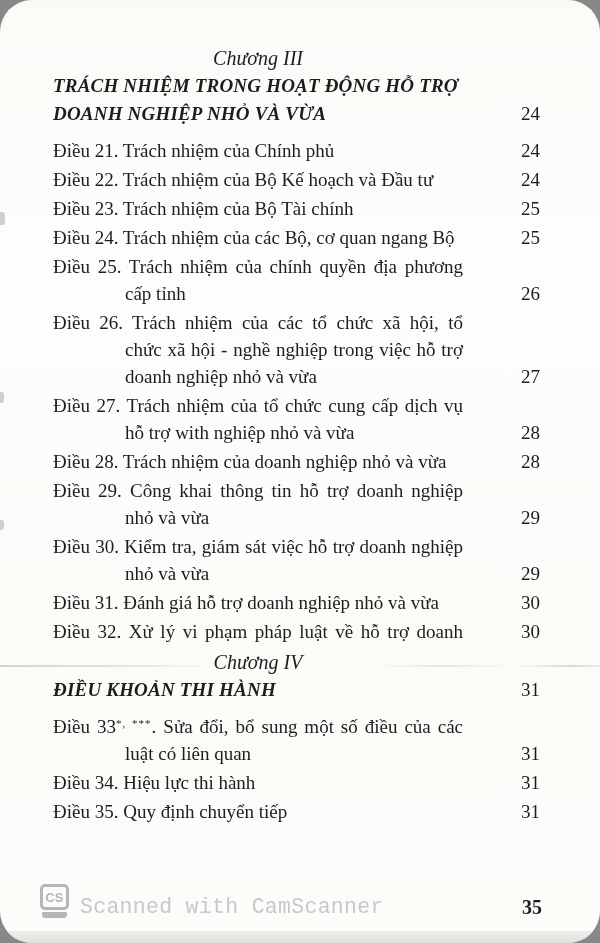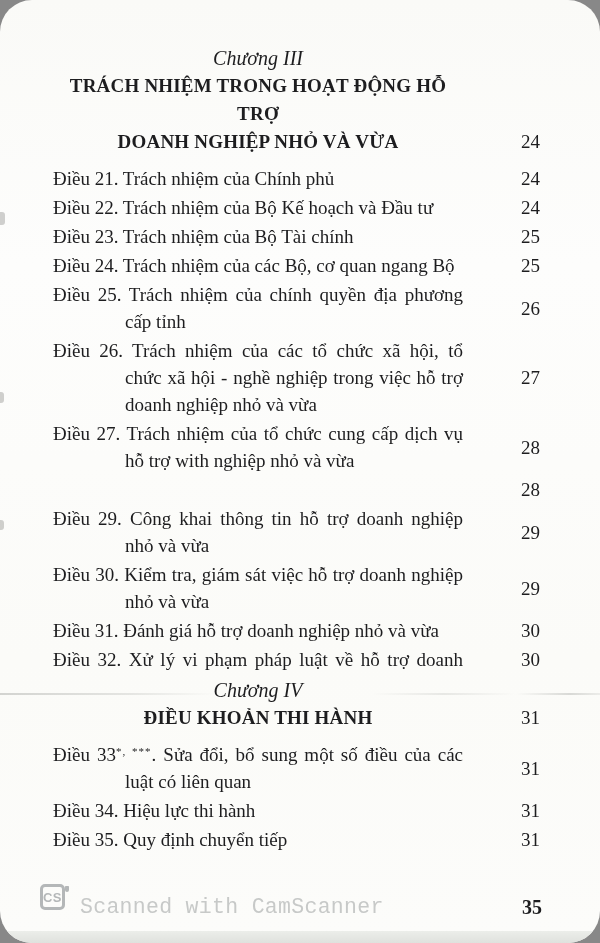--- a/index.html
+++ b/index.html
@@ -3,43 +3,43 @@
 <meta charset="utf-8">
 <style>
   html,body{margin:0;padding:0;background:#888;}
   .page{
     position:relative;width:600px;height:943px;overflow:hidden;
     background:linear-gradient(180deg,#fafaf7 0%,#fdfdfc 28%,#fbfbf8 70%,#fcfcfa 100%);
     font-family:"Liberation Serif", serif;color:#1d1d1f;margin:0 auto;border-radius:32px;
   }
   .content{position:absolute;top:44px;left:53px;right:60px;}
   .chapter-label{width:410px;text-align:center;font-style:italic;font-size:20px;line-height:28px;}
-  .title-line{width:410px;text-align:center;font-weight:bold;font-size:19px;line-height:28px;letter-spacing:.2px;}
+  .title-line{width:410px;text-align:left;font-weight:bold;font-size:19px;line-height:28px;letter-spacing:.2px;font-style:italic;}
   .title-row{display:flex;align-items:flex-end;line-height:28px;}
   .title-row .pg{flex:1;text-align:right;font-size:19px;}
   .entries{margin-top:9px;}
-  .toc-row{display:flex;align-items:center;margin-bottom:2px;}
+  .toc-row{display:flex;align-items:flex-end;margin-bottom:2px;}
   .entry-text{width:410px;font-size:19px;line-height:27px;}
   .entry-line{min-height:27px;}
   .entry-line.just{text-align:justify;text-align-last:justify;}
   .entry-line.cont{padding-left:72px;}
   .entry-page{flex:1;text-align:right;font-size:19px;line-height:27px;white-space:nowrap;}
   .it{}
   sup.mark{font-size:11px;line-height:0;vertical-align:6px;letter-spacing:1px;}
   .ch4wrap{position:relative;margin-top:3px;}
   .crease{
     position:absolute;left:-53px;right:-60px;bottom:9px;height:2px;pointer-events:none;
     background:linear-gradient(to right,
       rgba(150,152,148,.40) 0%, rgba(150,152,148,.22) 22%, rgba(150,152,148,0) 36%,
       rgba(150,152,148,0) 62%, rgba(150,152,148,.20) 74%, rgba(150,152,148,0) 86%,
       rgba(150,152,148,.35) 95%, rgba(150,152,148,.15) 100%);
   }
   .smudge{position:absolute;left:0;background:#5a5a55;opacity:.28;border-radius:0 3px 3px 0;}
   .footer{position:absolute;left:0;right:0;top:884px;height:46px;display:flex;align-items:center;padding:0 58px 0 20px;box-sizing:border-box;}
-  .cs-icon{width:29px;height:46px;display:flex;flex-direction:row;padding-left:20px;}
+  .cs-icon{width:29px;height:46px;display:flex;flex-direction:column;padding-left:20px;}
   .cs-box{
     box-sizing:border-box;width:29px;height:26px;border:3px solid #b4b7b8;border-radius:5px;
     display:flex;align-items:center;justify-content:center;
     font-family:"Liberation Sans", sans-serif;font-weight:bold;font-size:13px;color:#b4b7b8;letter-spacing:.3px;
   }
   .cs-bar{width:25px;height:6px;margin:2px auto 0;background:#b4b7b8;border-radius:1px 1px 3px 3px;}
   .footer-text{margin-left:11px;font-family:Liberation Mono, monospace;font-size:21.5px;color:#c7c9c8;letter-spacing:.3px;}
   .book-page-num{margin-left:auto;font-family:"Liberation Serif", serif;font-weight:bold;font-size:20px;color:#1d1d1f;}
   .bottom-strip{position:absolute;left:0;right:0;bottom:0;height:12px;background:linear-gradient(180deg,#eceeea,#dfe1dd);}
 </style>
@@ -102,20 +102,23 @@
           <div class="entry-page">27</div>
         </div>
         <div class="toc-row">
           <div class="entry-text">
             <div class="entry-line just">Điều 27. Trách nhiệm của tổ chức cung cấp dịch vụ</div>
             <div class="entry-line cont">hỗ trợ with nghiệp nhỏ và vừa</div>
           </div>
           <div class="entry-page">28</div>
         </div>
         <div class="toc-row">
+          <div class="entry-text">
+            <div class="entry-line">Điều 28. Trách nhiệm của doanh nghiệp nhỏ và vừa</div>
+          </div>
           <div class="entry-page">28</div>
         </div>
         <div class="toc-row">
           <div class="entry-text">
             <div class="entry-line just">Điều 29. Công khai thông tin hỗ trợ doanh nghiệp</div>
             <div class="entry-line cont">nhỏ và vừa</div>
           </div>
           <div class="entry-page">29</div>
         </div>
         <div class="toc-row">

